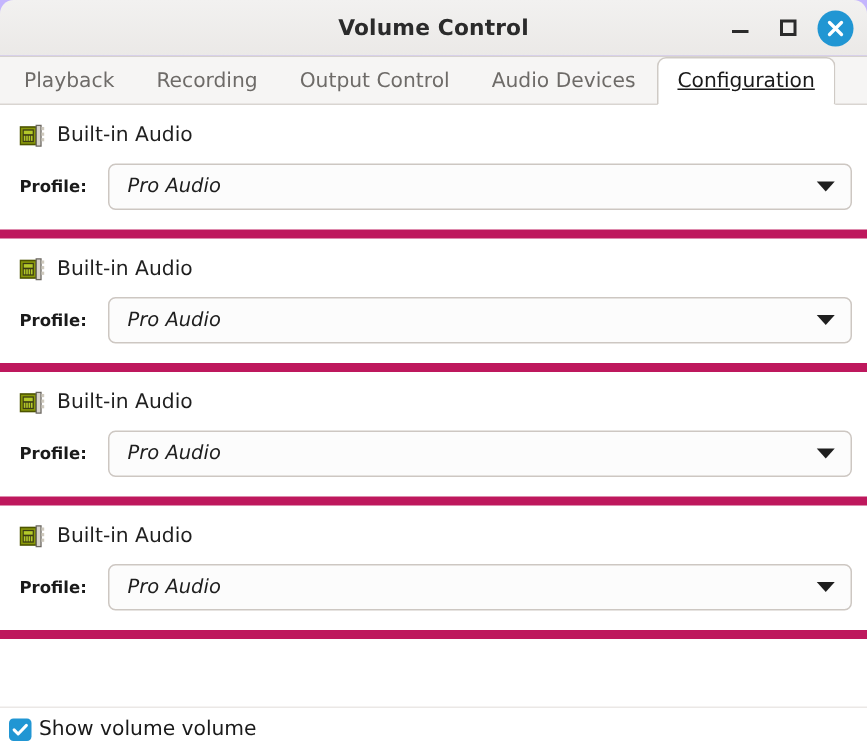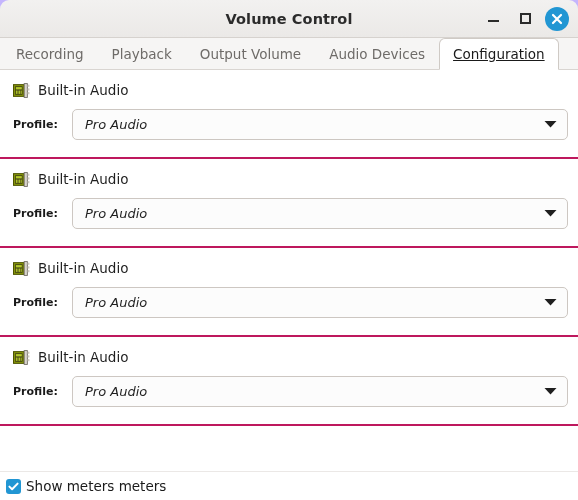--- a/index.html
+++ b/index.html
@@ -133,21 +133,21 @@
     flex: 1;
     background: #ffffff;
     overflow: hidden;
     display: flex;
     flex-direction: column;
   }
   .device-section {
     height: 89px;
     min-height: 89px;
     box-sizing: border-box;
-    border-bottom: 2px solid #be185d;
+    border-bottom: 6px solid #be185d;
     padding: 0 10px 0 13px;
     display: flex;
     flex-direction: column;
     justify-content: flex-start;
   }
   .device-section:first-child {
     border-top: none;
   }
   .device-header {
     display: flex;
@@ -263,27 +263,27 @@
       <div class="win-btn close-btn">
         <svg class="close-glyph" viewBox="0 0 20 20">
           <path d="M6 6 L14 14 M14 6 L6 14" stroke="#ffffff" stroke-width="2.2" stroke-linecap="round" fill="none"></path>
         </svg>
       </div>
     </div>
   </div>
 
   <div class="tabbar">
     <div class="tab">
+      <span>Playback</span>
+    </div>
+    <div class="tab">
       <span>Recording</span>
     </div>
     <div class="tab">
-      <span>Playback</span>
-    </div>
-    <div class="tab">
-      <span>Output Volume</span>
+      <span>Output Control</span>
     </div>
     <div class="tab">
       <span>Audio Devices</span>
     </div>
     <div class="tab active">
       <span>Configuration</span>
     </div>
   </div>
 
   <div class="content">
@@ -402,16 +402,16 @@
 
     <div class="filler"></div>
   </div>
 
   <div class="bottombar">
     <div class="checkbox">
       <svg class="check-glyph" viewBox="0 0 13 13">
         <path d="M2.4 6.6 L5.1 9.3 L10.6 3.6" stroke="#ffffff" stroke-width="2" fill="none" stroke-linecap="round" stroke-linejoin="round"></path>
       </svg>
     </div>
-    <span class="bottom-label">Show meters meters</span>
+    <span class="bottom-label">Show volume volume</span>
   </div>
 
 </div>
 
 </body></html>

